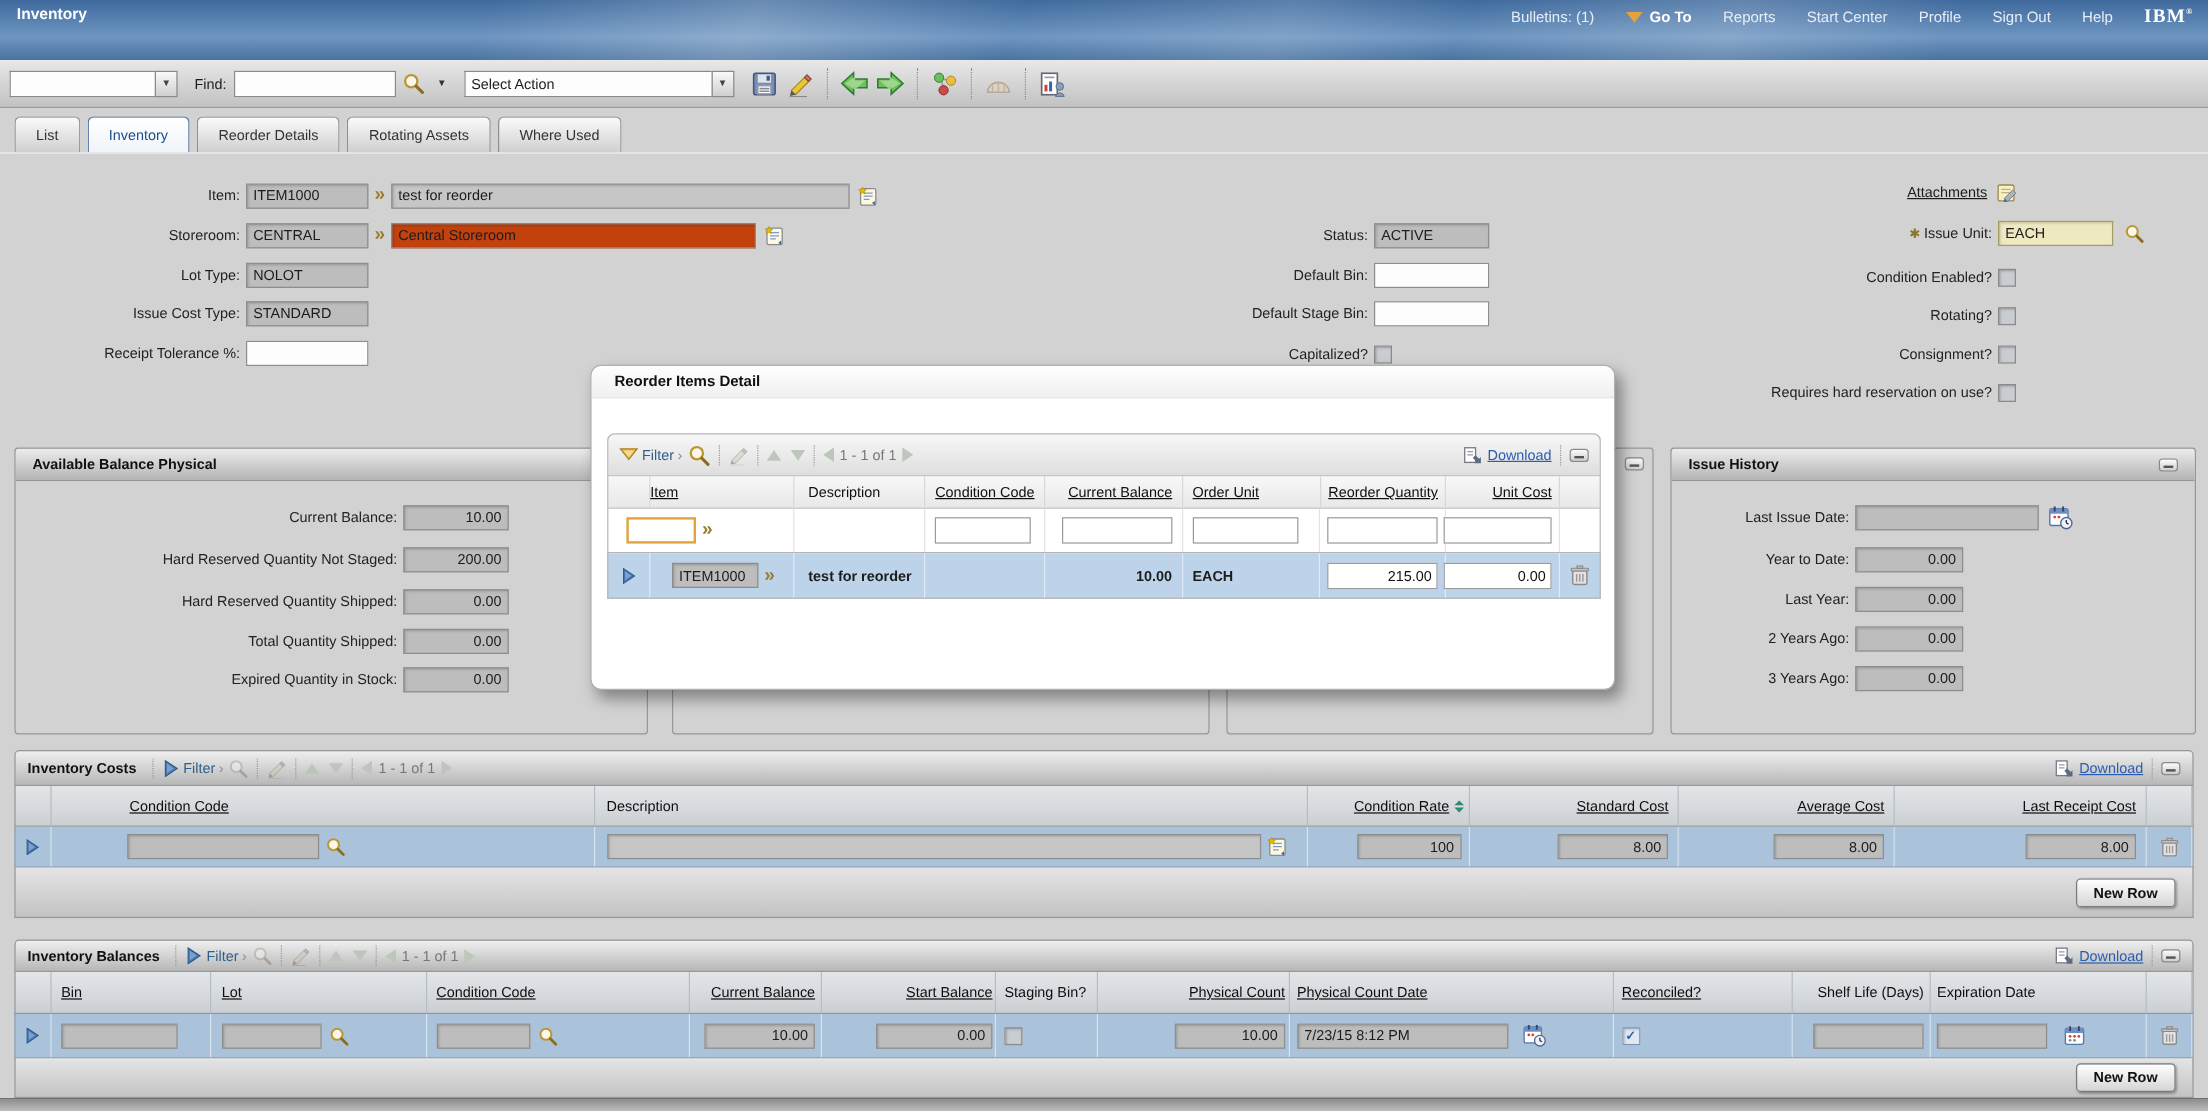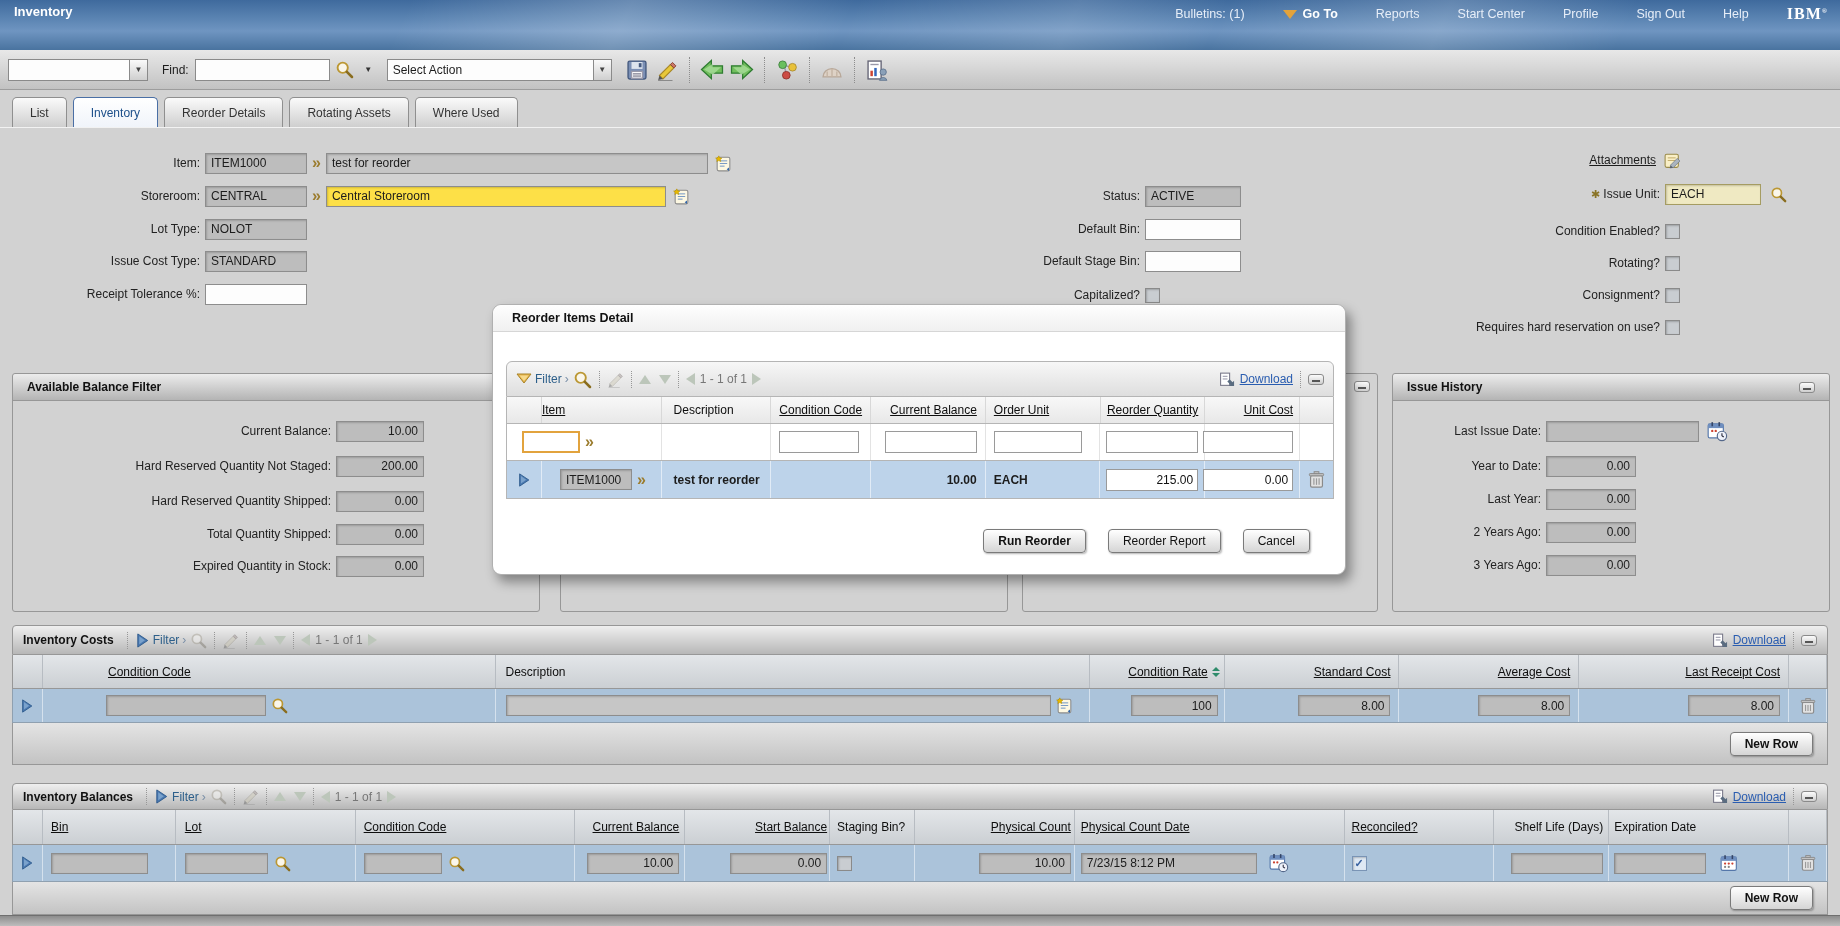--- a/index.html
+++ b/index.html
@@ -6,21 +6,21 @@
   html,body { background:#b9b9b9; }
   body { font-family:"Liberation Sans", sans-serif; }
   #app { position:relative; width:1840px; height:926px; background:#d2d2d2; overflow:hidden; font-size:12px; color:#1c1c1c; }
 
   
   .banner { position:absolute; left:0; top:0; width:1840px; height:50px;
     background:linear-gradient(180deg,#3f6a9d 0%,#5d86b4 40%,#6f95c1 62%,#49739f 100%); overflow:hidden; }
   .banner::before { content:""; position:absolute; inset:0;
     background:linear-gradient(115deg, transparent 22%, rgba(255,255,255,.22) 34%, transparent 46%, rgba(255,255,255,.14) 58%, transparent 66%, rgba(255,255,255,.18) 78%, transparent 88%); }
   .app-title { position:absolute; left:14px; top:4px; color:#fff; font-weight:bold; font-size:13px; }
-  .top-links { position:absolute; right:12px; top:5px; display:flex; align-items:center; gap:38px; }
+  .top-links { position:absolute; right:12px; top:5px; display:flex; align-items:center; gap:26px; }
   .top-links a { color:#e7eef8; text-decoration:none; font-size:12.5px; cursor:pointer; }
   .goto { display:flex; align-items:center; gap:6px;text-align:center; }
   .goto a { color:#ffffff; font-weight:bold; }
   .goto-tri { width:0; height:0; border-left:7px solid transparent; border-right:7px solid transparent; border-top:9px solid #e3a33c; }
   .ibm-logo { color:#ffffff; font-family:"Liberation Serif", serif; font-weight:bold; font-size:16px; letter-spacing:1px; }
   .ibm-logo sup { font-size:7px; }
 
   
   .toolbar { position:absolute; left:0; top:50px; width:1840px; height:40px;
     background:linear-gradient(180deg,#e8e8e8,#c2c2c2); border-bottom:1px solid #9d9d9d;
@@ -336,21 +336,21 @@
     <span class="chev2">»</span>
     <span class="ro" style="width:382px;background:#c6c6c6">test for reorder</span>
     <svg class="icon18" style="margin-left:6px;cursor:pointer" viewBox="0 0 18 18">
         <use href="#sym-detail"></use>
       </svg>
   </div>
   <div class="frow" style="left:12px;top:185px">
     <span class="flabel" style="width:193px">Storeroom:</span>
     <span class="ro" style="width:102px">CENTRAL</span>
     <span class="chev2">»</span>
-    <span class="ro" style="width:340px;background:#fde047">Central Storeroom</span>
+    <span class="ro" style="width:304px;background:#c2410c">Central Storeroom</span>
     <svg class="icon18" style="margin-left:6px;cursor:pointer" viewBox="0 0 18 18">
         <use href="#sym-detail"></use>
       </svg>
   </div>
   <div class="frow" style="left:12px;top:218px">
     <span class="flabel" style="width:193px">Lot Type:</span>
     <span class="ro" style="width:102px">NOLOT</span>
   </div>
   <div class="frow" style="left:12px;top:250px">
     <span class="flabel" style="width:193px">Issue Cost Type:</span>
@@ -408,21 +408,21 @@
     <span class="cb"></span>
   </div>
 
   <div class="overlay-panel" style="left:560px;width:448px"></div>
   <div class="overlay-panel" style="left:1022px;width:356px">
     <span class="min-icon" style="position:absolute;top:7px;right:7px"></span>
   </div>
 
   <div class="panel" style="left:12px;width:528px">
     <div class="panel-head">
-      <span>Available Balance Filter</span>
+      <span>Available Balance Physical</span>
     </div>
     <div class="prow" style="left:0;top:47px">
         <span class="flabel" style="width:323px">Current Balance:</span>
         <span class="ro num" style="width:88px">10.00</span>
       </div>
     <div class="prow" style="left:0;top:82px">
         <span class="flabel" style="width:323px">Hard Reserved Quantity Not Staged:</span>
         <span class="ro num" style="width:88px">200.00</span>
       </div>
     <div class="prow" style="left:0;top:117px">
@@ -799,21 +799,16 @@
         <div class="c-uc tr">
             <input class="fi" style="width: 90px; text-align: right;" value="0.00">
           </div>
         <div class="c-tr">
             <svg width="19" height="19" viewBox="0 0 16 16" style="cursor:pointer">
               <use href="#sym-trash"></use>
             </svg>
           </div>
       </div>
     </div>
-    <div class="modal-btns">
-      <button class="btn bold">Run Reorder</button>
-      <button class="btn">Reorder Report</button>
-      <button class="btn">Cancel</button>
-    </div>
   </div>
 
   <div class="bottom-bar"></div>
 </div>
 
 </body></html>

